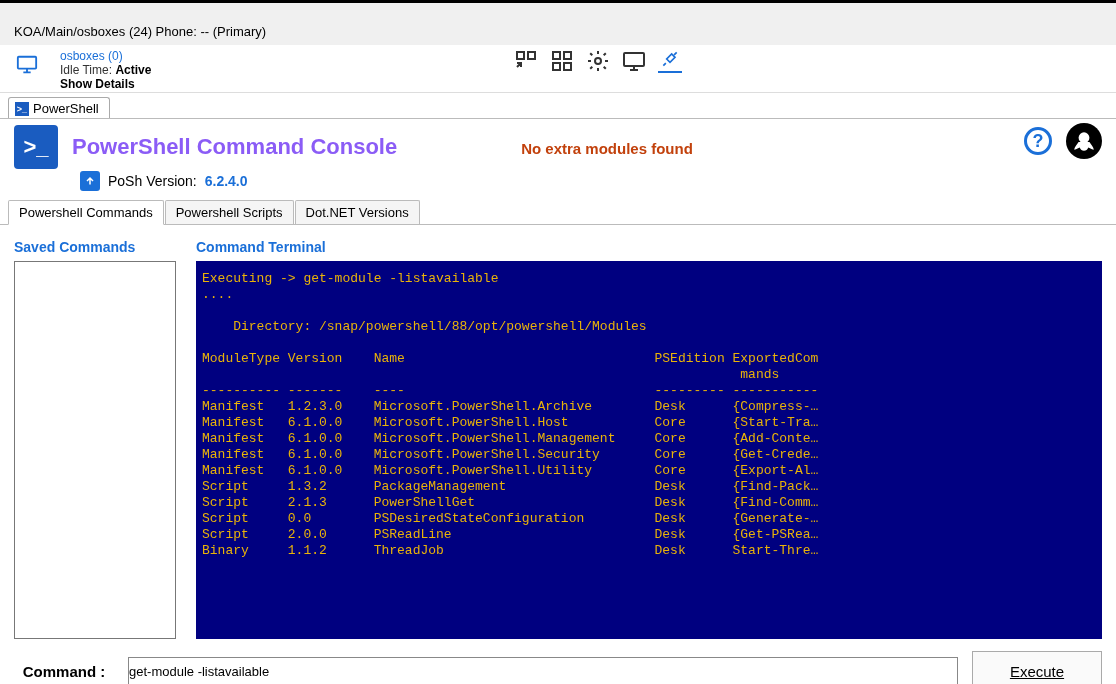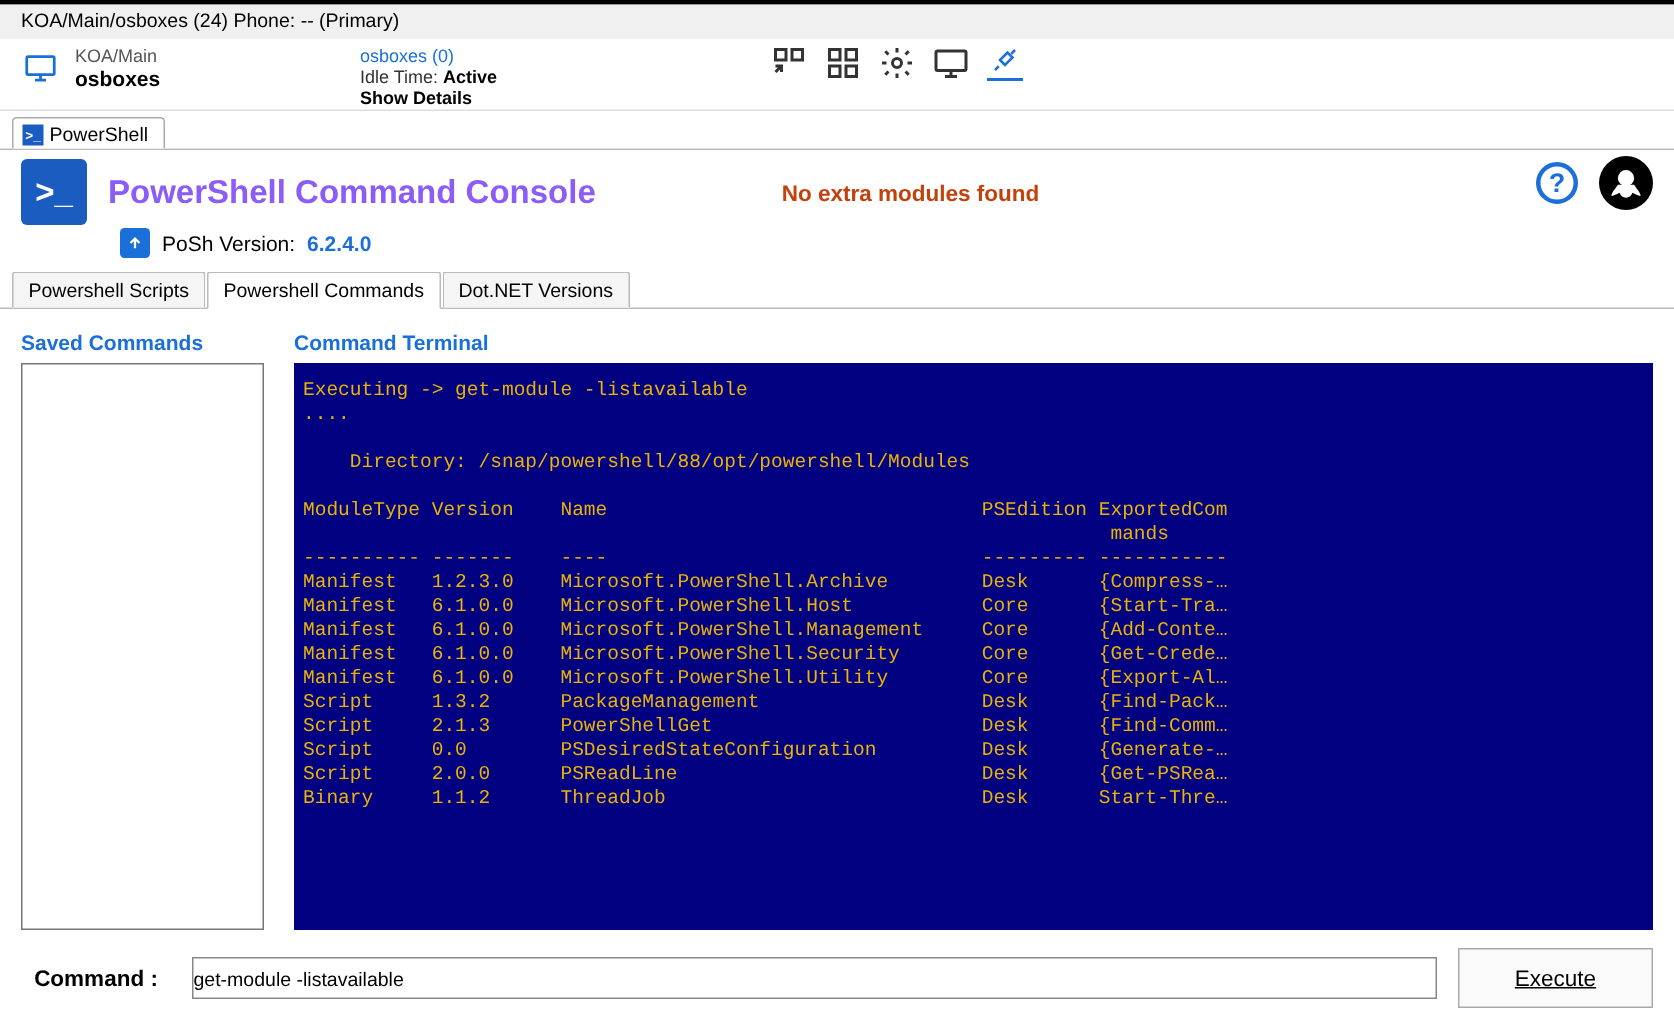--- a/index.html
+++ b/index.html
@@ -9,21 +9,21 @@
     background: #fff;
     width: 1116px;
     height: 684px;
     overflow: hidden;
     border-top: 3px solid #000;
   }
   .titlebar {
     height: 23px;
     background: #f0f0f0;
     font-size: 13px;
-    padding: 3px 14px;
+    padding: 21px 14px;
     color: #000;
   }
   .header-band {
     display: flex;
     align-items: flex-start;
     height: 48px;
     padding: 4px 14px;
     border-bottom: 1px solid #ddd;
   }
   .monitor-icon {
@@ -122,24 +122,20 @@
 
 <div class="titlebar">KOA/Main/osboxes (24) Phone: -- (Primary)</div>
 
 <div class="header-band">
   <div class="monitor-icon">
     <svg viewBox="0 0 24 24" fill="none" stroke="#1a6fd8" stroke-width="2">
         <rect x="2" y="3" width="20" height="13" rx="1"></rect>
         <path d="M8 20h8M12 16v4"></path>
       </svg>
   </div>
-  <div class="host-block">
-    <div class="host-path">KOA/Main</div>
-    <div class="host-name">osboxes</div>
-  </div>
   <div class="status-block">
     <div class="link">osboxes (0)</div>
     <div><span>Idle Time:</span> <span class="bold">Active</span></div>
     <div class="bold">Show Details</div>
   </div>
   <div class="toolbar-icons">
     <div class="ticon"><svg viewBox="0 0 24 24" fill="none" stroke="currentColor" stroke-width="2">
           <rect x="3" y="3" width="7" height="7"></rect>
           <rect x="14" y="3" width="7" height="7"></rect>
           <path d="M3 18l4-4M3 14h4v4"></path>
@@ -190,22 +186,22 @@
   <div class="up-badge">
     <svg width="12" height="12" viewBox="0 0 24 24" fill="none" stroke="#fff" stroke-width="3">
         <path d="M12 19V6M6 12l6-6 6 6"></path>
       </svg>
   </div>
   <span>PoSh Version:</span>
   <span class="version-num">6.2.4.0</span>
 </div>
 
 <div class="subtab-row">
+  <div class="subtab active">Powershell Commands</div>
   <div class="subtab">Powershell Scripts</div>
-  <div class="subtab active">Powershell Commands</div>
   <div class="subtab">Dot.NET Versions</div>
 </div>
 
 <div class="work-area">
   <div class="saved-col">
     <div class="panel-label">Saved Commands</div>
     <div class="saved-box"></div>
   </div>
   <div class="term-col">
     <div class="panel-label">Command Terminal</div>

